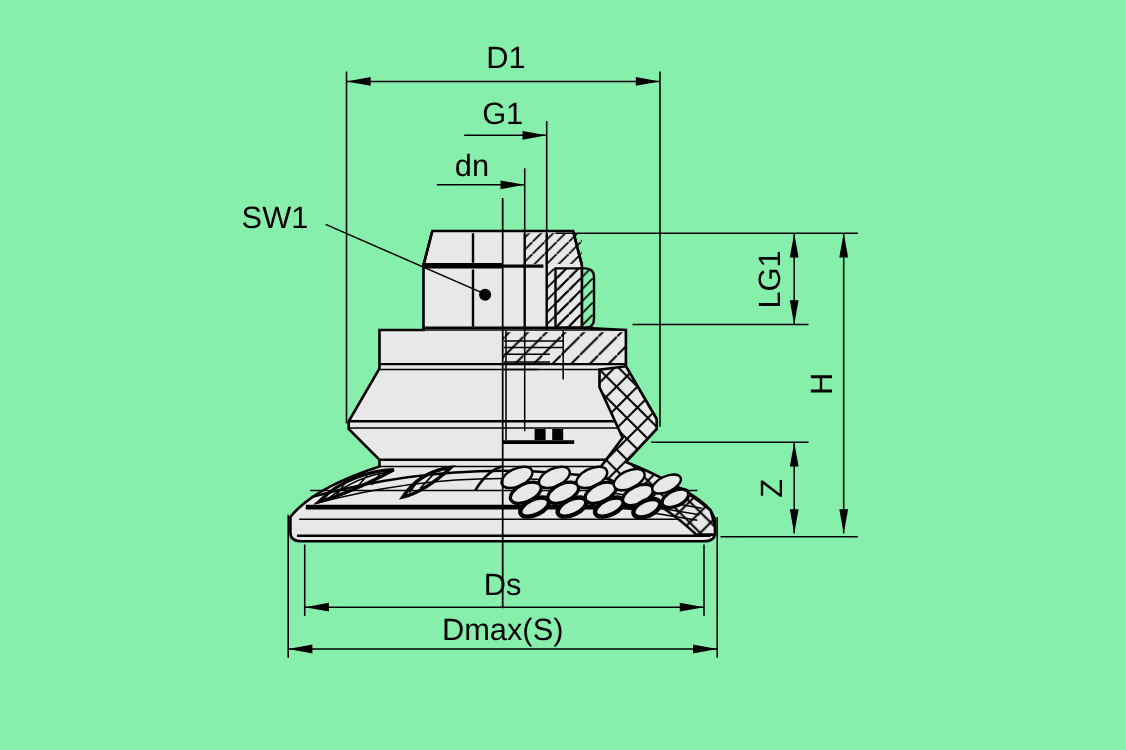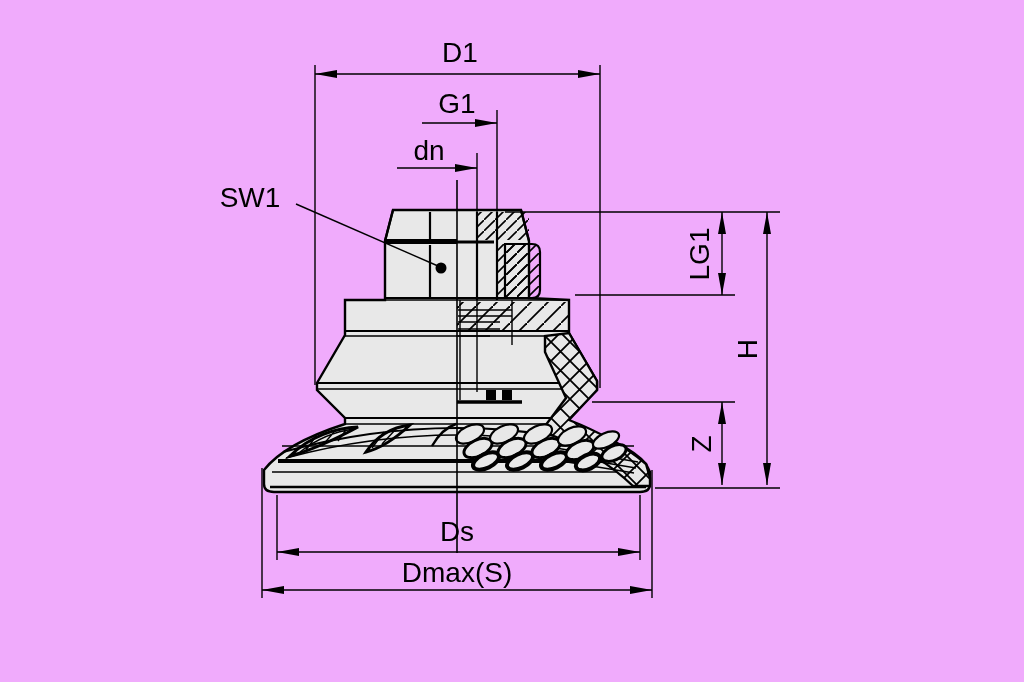--- a/index.html
+++ b/index.html
@@ -1,16 +1,16 @@
 <!DOCTYPE html>
 <html><head>
 <meta charset="utf-8">
 <style>
   html,body{margin:0;padding:0;background:#ffffff;}
-  .stage{position:relative;width:1024px;height:682px;background:#f0abfc;overflow:hidden;
+  .stage{position:relative;width:1024px;height:682px;background:#86efac;overflow:hidden;
          font-family:"Liberation Sans", sans-serif;}
   svg text{font-family:"Liberation Sans", sans-serif;fill:#000;}
   .dim-label{font-size:28px;}
   .thin{stroke:#000;stroke-width:1.4;fill:none;}
   .med{stroke:#000;stroke-width:2.2;fill:none;}
   .arrow{fill:#000;stroke:none;}
 </style>
 </head>
 <body>
 

